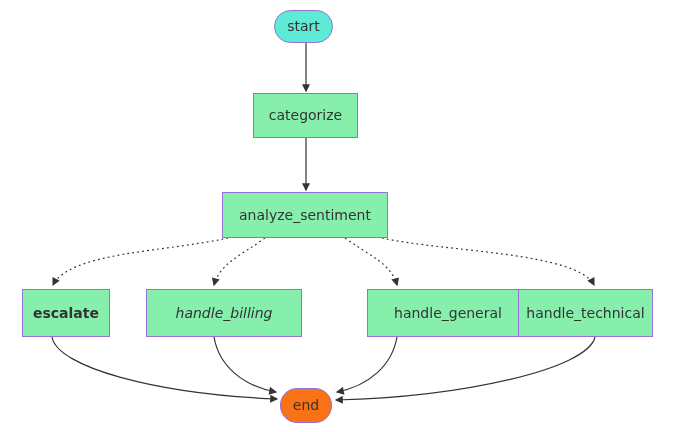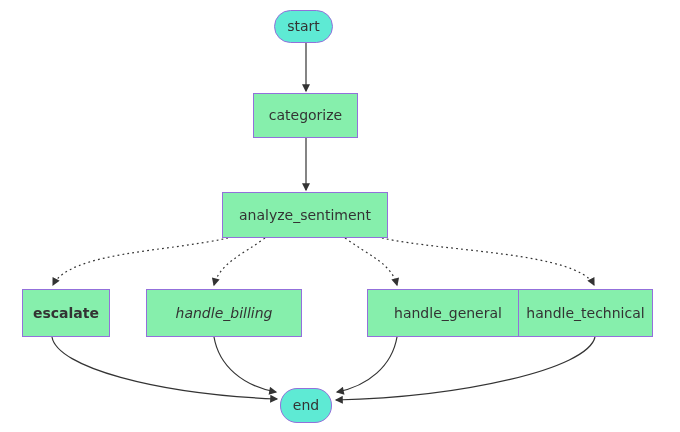--- a/index.html
+++ b/index.html
@@ -25,21 +25,21 @@
   }
   .stadium{border-radius:17px;}
   .start{background:#5eead4;left:274px;top:10px;width:59px;height:33px;}
   .categorize{left:253px;top:93px;width:105px;height:45px;}
   .analyze{left:222px;top:192px;width:166px;height:46px;}
   .row{top:289px;height:48px;}
   .escalate{left:22px;width:88px;font-weight:bold;}
   .billing{left:146px;width:156px;font-style:italic;}
   .general{left:327px;width:162px;margin-left:40px;}
   .technical{left:518px;width:135px;}
-  .end{background:#5eead4;left:280px;top:388px;width:52px;height:35px;}
+  .end{background:#f97316;left:280px;top:388px;width:52px;height:35px;}
   .edge{fill:none;stroke:#333333;stroke-width:1.2px;}
   .dotted{stroke-dasharray:1.8 3.2;}
 </style>
 </head>
 <body>
 
 <div id="canvas">
 
   <svg id="edges" width="680" height="432" viewBox="0 0 680 432" aria-hidden="true">
     <defs>

